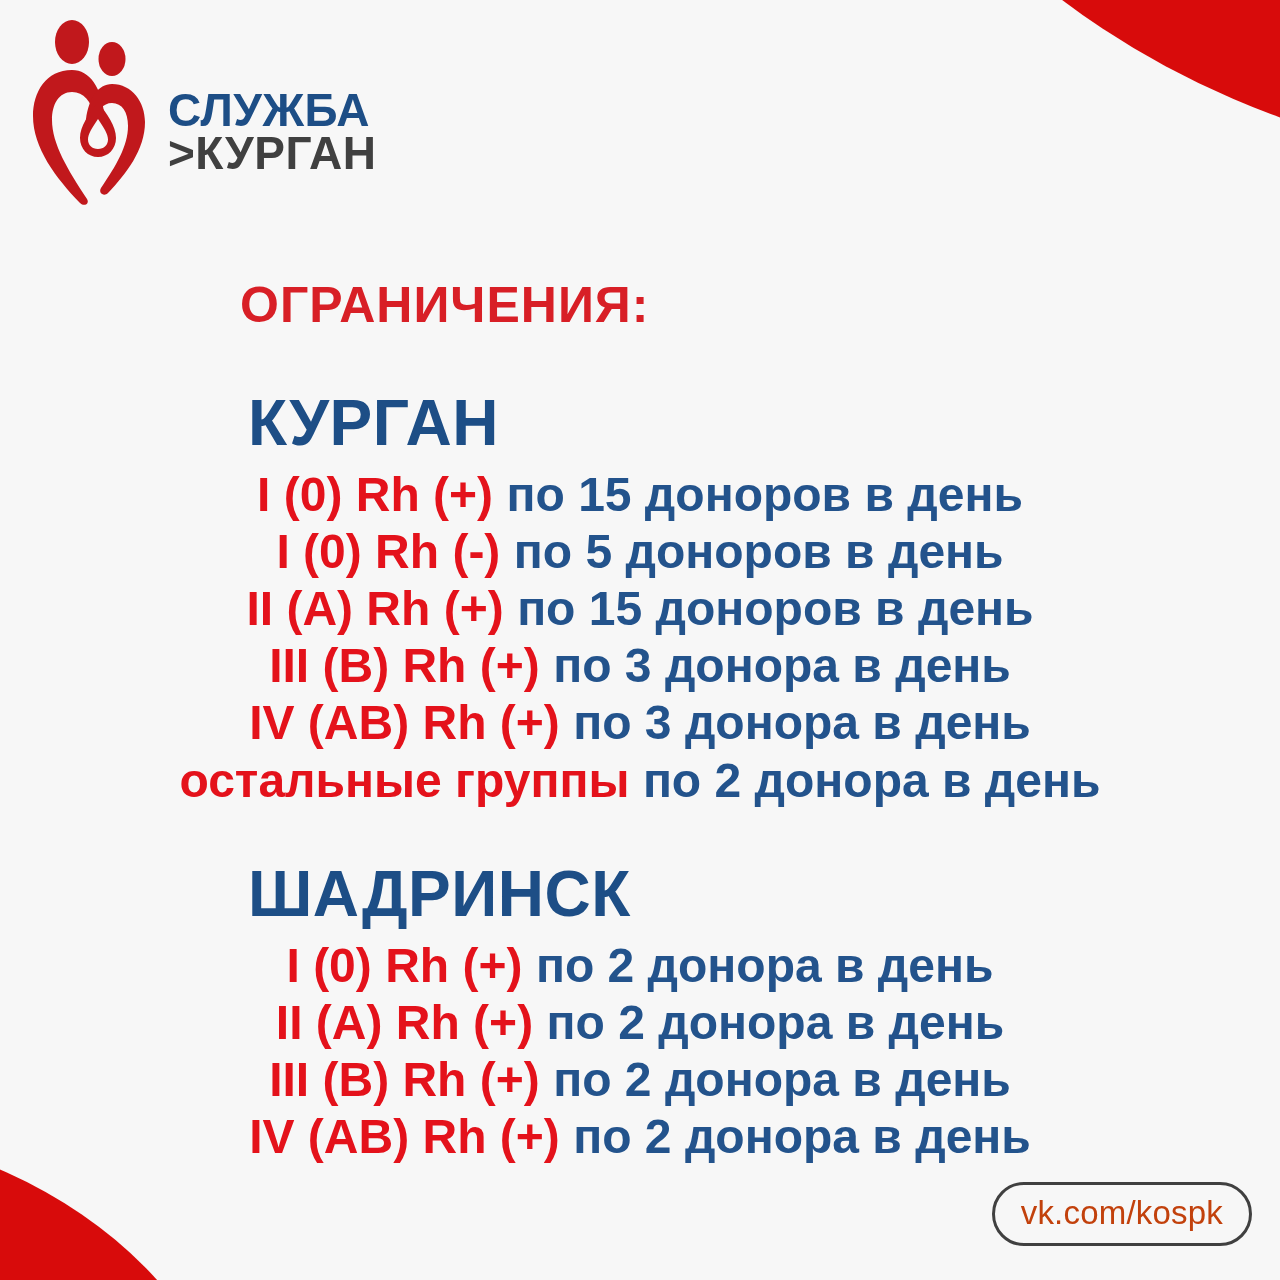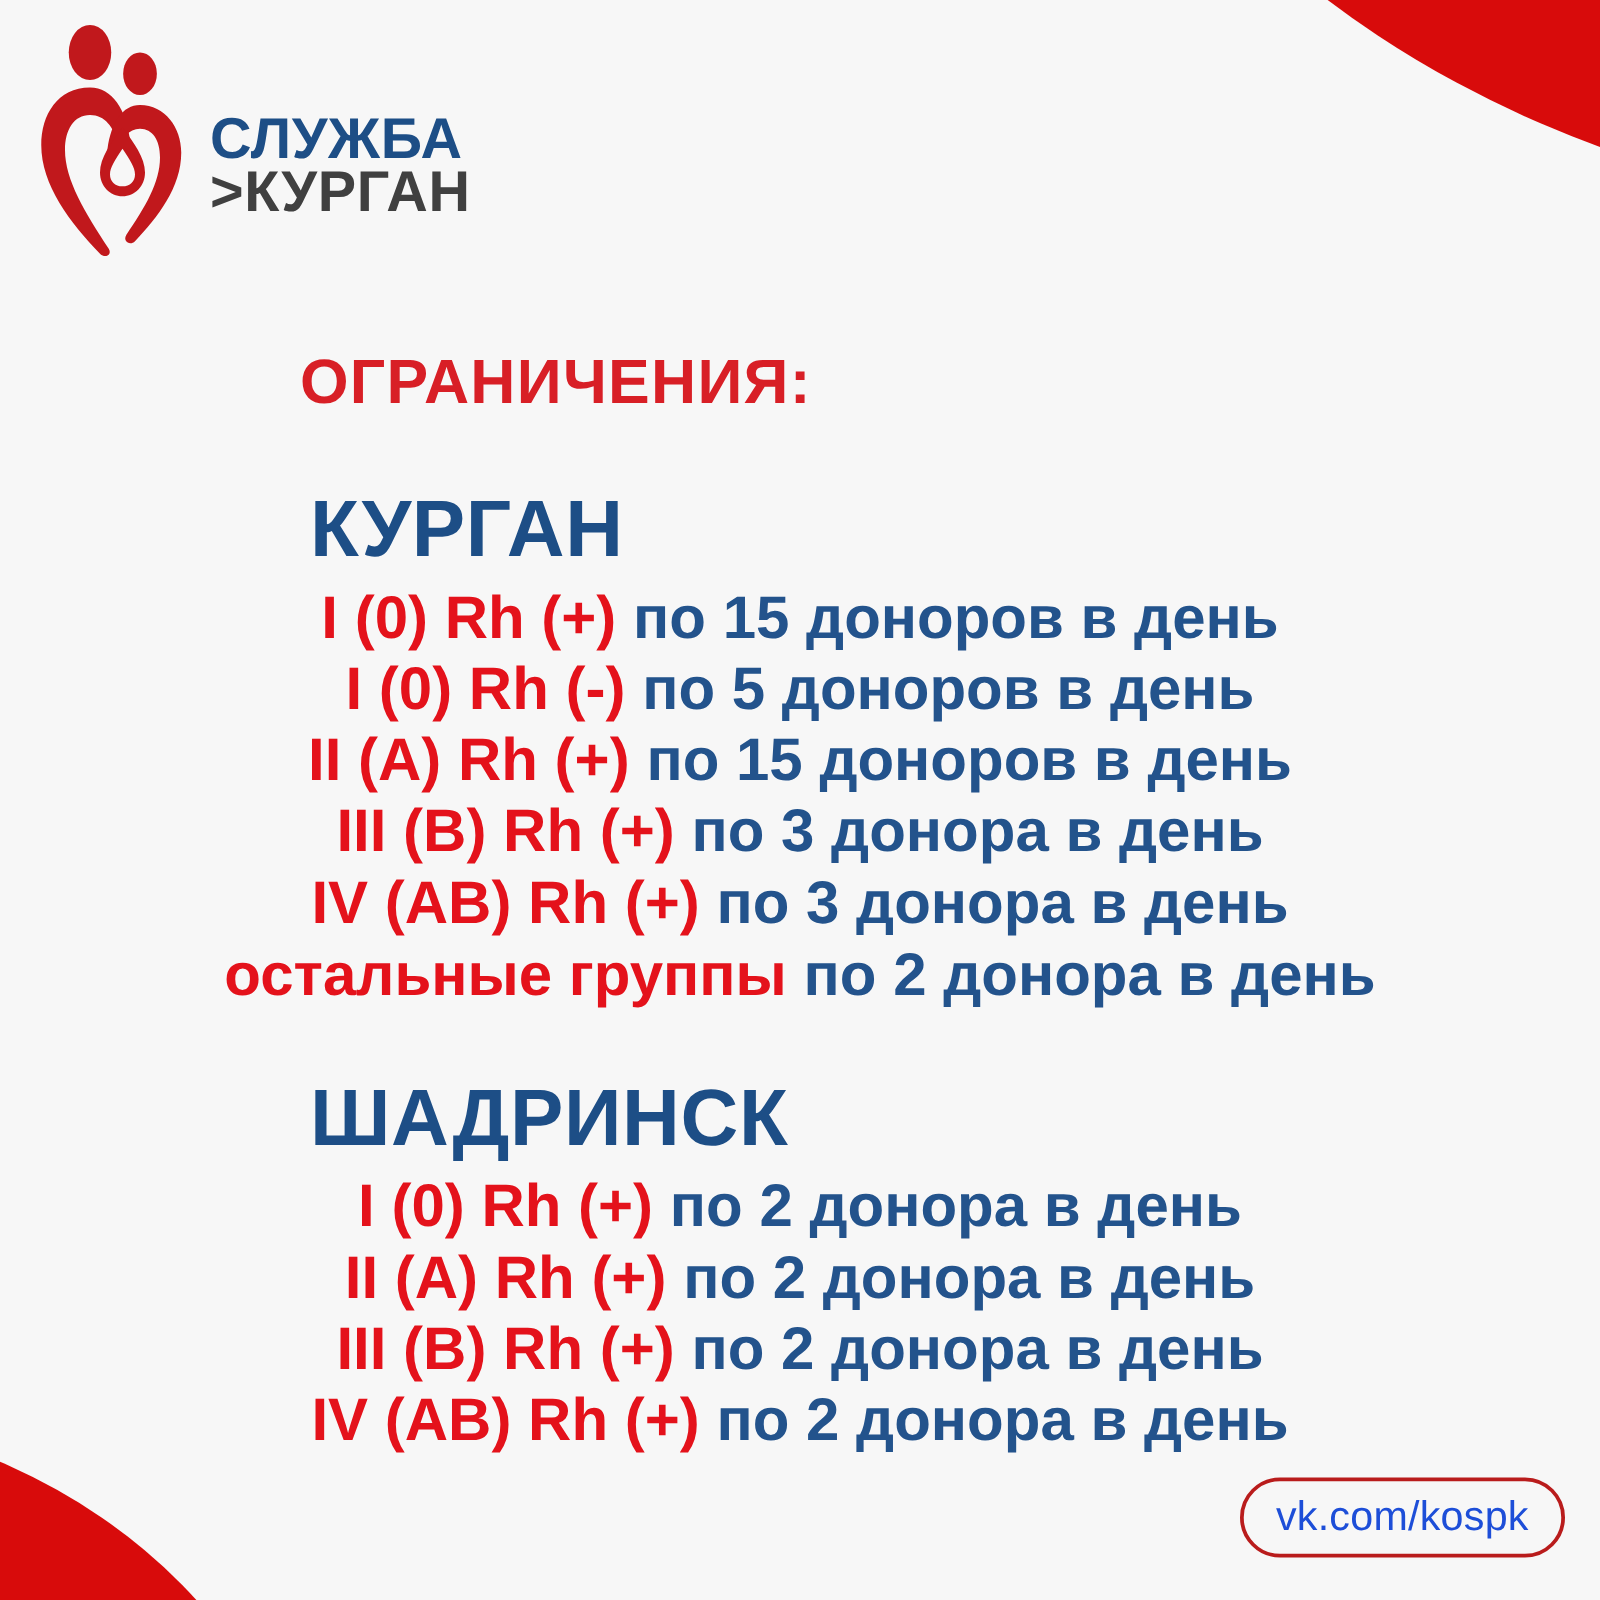--- a/index.html
+++ b/index.html
@@ -127,24 +127,24 @@
   }
   .gap {
     height: 48px;
   }
 
   
   .vk-badge {
     position: absolute;
     right: 28px;
     bottom: 34px;
-    border: 3px solid #b91c1c;
+    border: 3px solid #404040;
     border-radius: 40px;
     padding: 9px 26px 11px;
-    color: #1d4ed8;
+    color: #c2410c;
     font-size: 33px;
     background: transparent;
     letter-spacing: 0.2px;
   }
 </style>
 </head>
 <body>
 
 <div class="poster">
 

